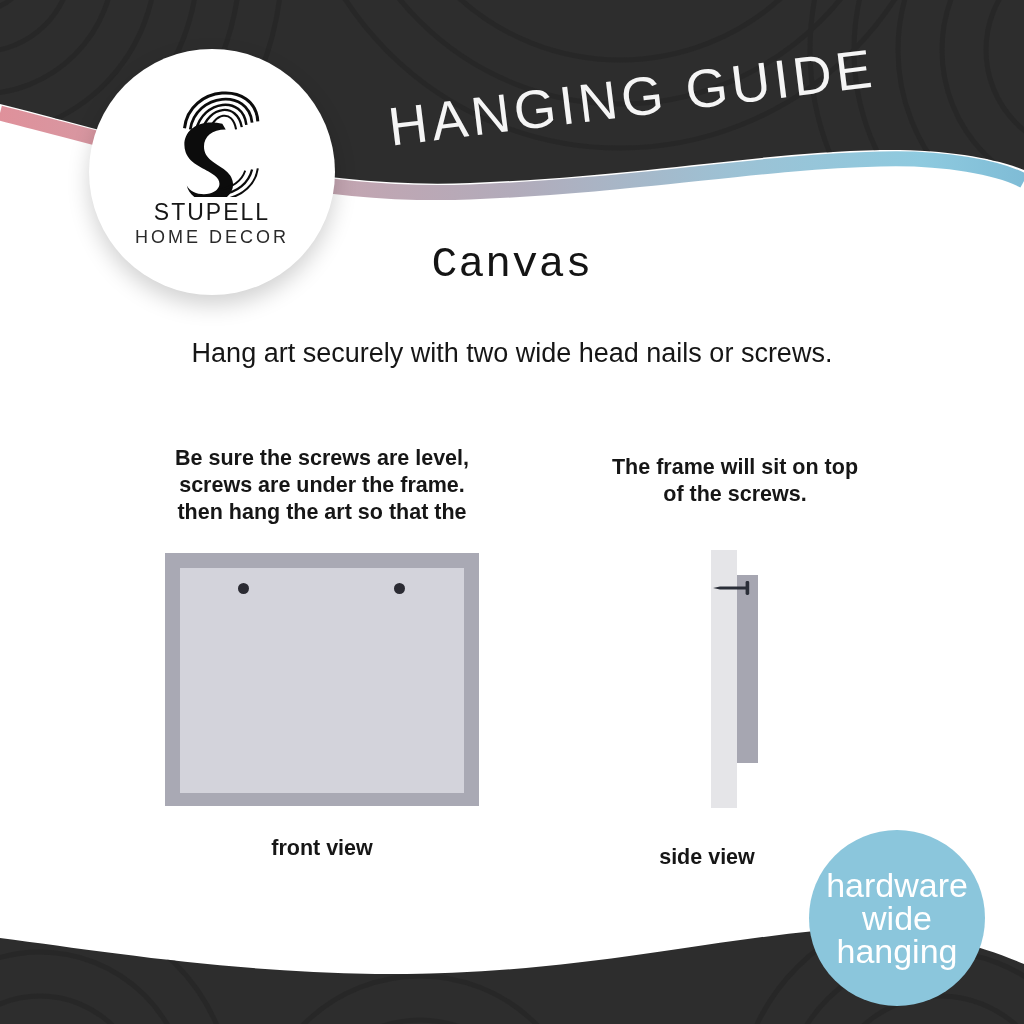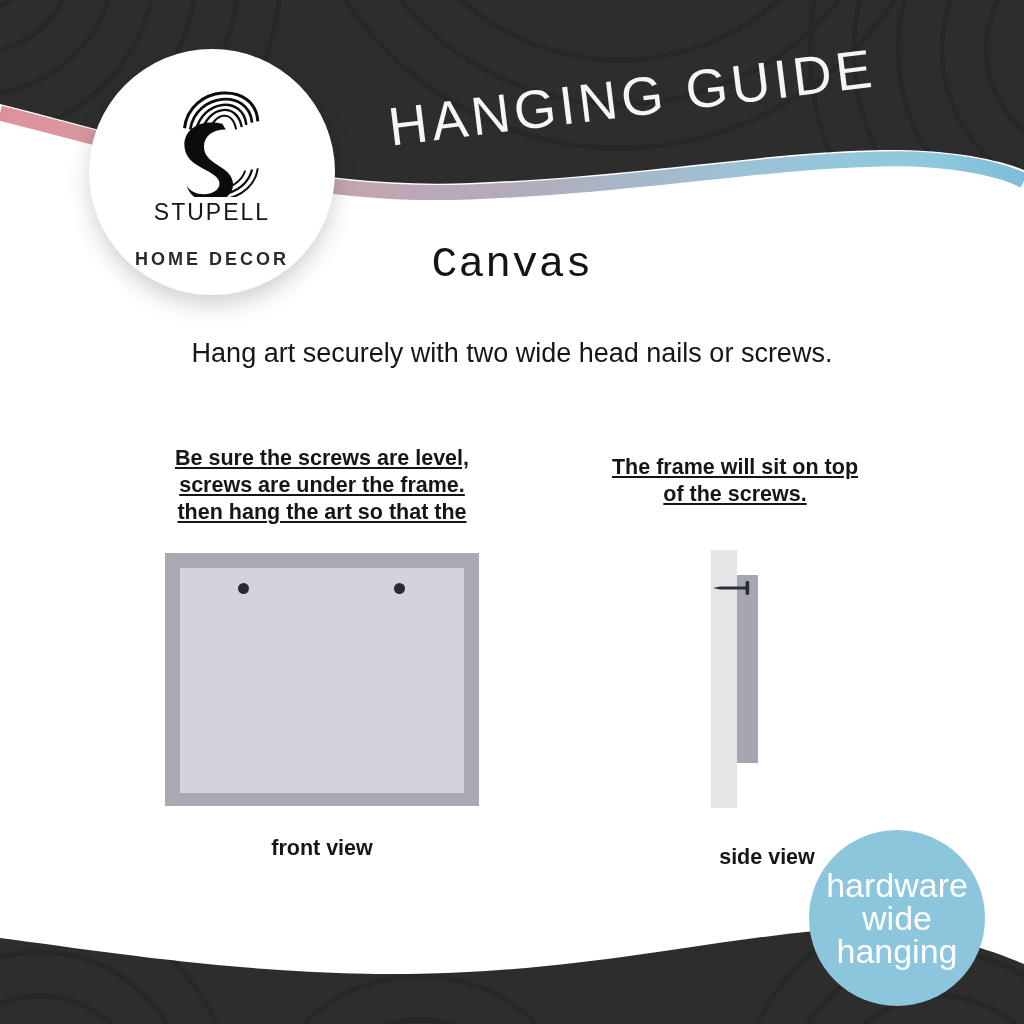--- a/index.html
+++ b/index.html
@@ -17,45 +17,45 @@
     transform:rotate(-7deg);white-space:nowrap;
   }
   
   .logo-circle{
     position:absolute;left:89px;top:49px;width:246px;height:246px;border-radius:50%;
     background:#ffffff;box-shadow:0 10px 22px rgba(0,0,0,0.18);
     display:flex;flex-direction:column;align-items:center;justify-content:flex-start;
   }
   .logo-mark{margin-top:22px;width:128px;height:126px;}
   .logo-brand{font-size:23px;font-weight:500;letter-spacing:2px;color:#161616;margin-top:2px;}
-  .logo-sub{font-size:18px;font-weight:700;letter-spacing:3px;color:#2a2a2a;margin-top:23px;}
+  .logo-sub{font-size:18px;font-weight:400;letter-spacing:3px;color:#2a2a2a;margin-top:1px;}
   
   .canvas-title{position:absolute;left:0;top:240px;width:1024px;text-align:center;
     font-size:43px;font-weight:400;letter-spacing:1px;color:#141414;font-family:Liberation Mono, monospace;}
   .instruction{position:absolute;left:0;top:338px;width:1024px;text-align:center;
     font-size:27px;font-weight:400;color:#161616;}
   
-  .note{position:absolute;text-align:center;font-size:21.5px;line-height:27px;font-weight:600;color:#161616;text-decoration:underline;}
+  .note{position:absolute;text-align:center;font-size:21.5px;line-height:27px;font-weight:600;color:#161616;}
   .note-left{left:150px;top:445px;width:344px;}
   .note-right{left:585px;top:454px;width:300px;text-align:center;}
   
   .front-view{position:absolute;left:165px;top:553px;width:314px;height:253px;background:#a9a9b4;}
   .front-canvas{position:absolute;left:15px;top:15px;right:15px;bottom:13px;background:#d3d3db;}
   .screw-dot{position:absolute;width:11px;height:11px;border-radius:50%;background:#2b2b33;top:30px;}
   .screw-dot.left{left:73px;}
   .screw-dot.right{left:229px;}
   
   .side-view{position:absolute;left:711px;top:550px;width:60px;height:258px;}
   .wall-bar{position:absolute;left:0;top:0;width:26px;height:258px;background:#e5e5e8;}
   .frame-bar{position:absolute;left:26px;top:25px;width:21px;height:188px;background:#a6a6b1;}
   .nail{position:absolute;left:2px;top:29px;width:42px;height:18px;}
   
   .view-label{position:absolute;text-align:center;font-size:21.5px;font-weight:600;color:#161616;}
   .label-front{left:165px;top:836px;width:314px;}
-  .label-side{left:692px;top:845px;width:150px;}
+  .label-side{left:632px;top:845px;width:150px;}
   
   .bottom-wave{position:absolute;left:0;top:880px;width:1024px;height:144px;}
   .badge{
     position:absolute;left:809px;top:830px;width:176px;height:176px;border-radius:50%;
     background:#8bc6dc;display:flex;flex-direction:column;align-items:center;justify-content:center;
     text-align:center;color:#ffffff;font-size:34px;font-weight:500;line-height:33px;
   }
 </style>
 </head>
 <body>

